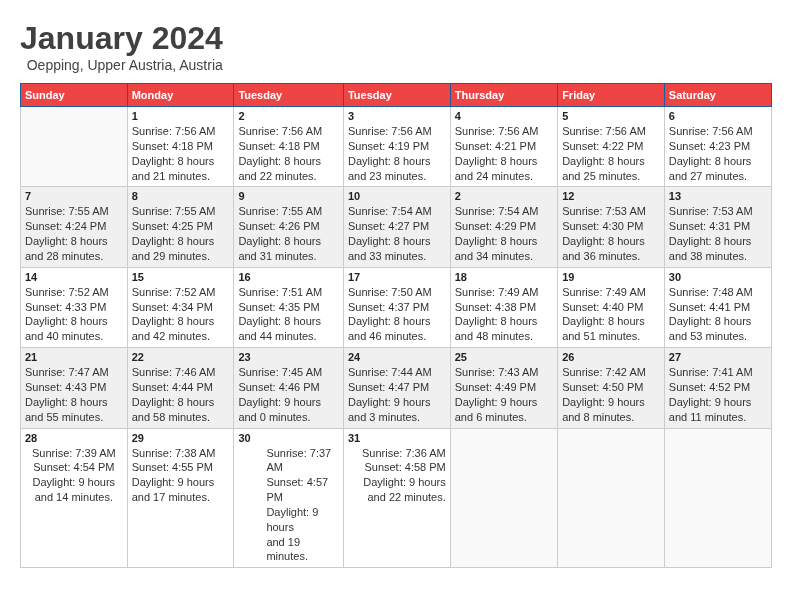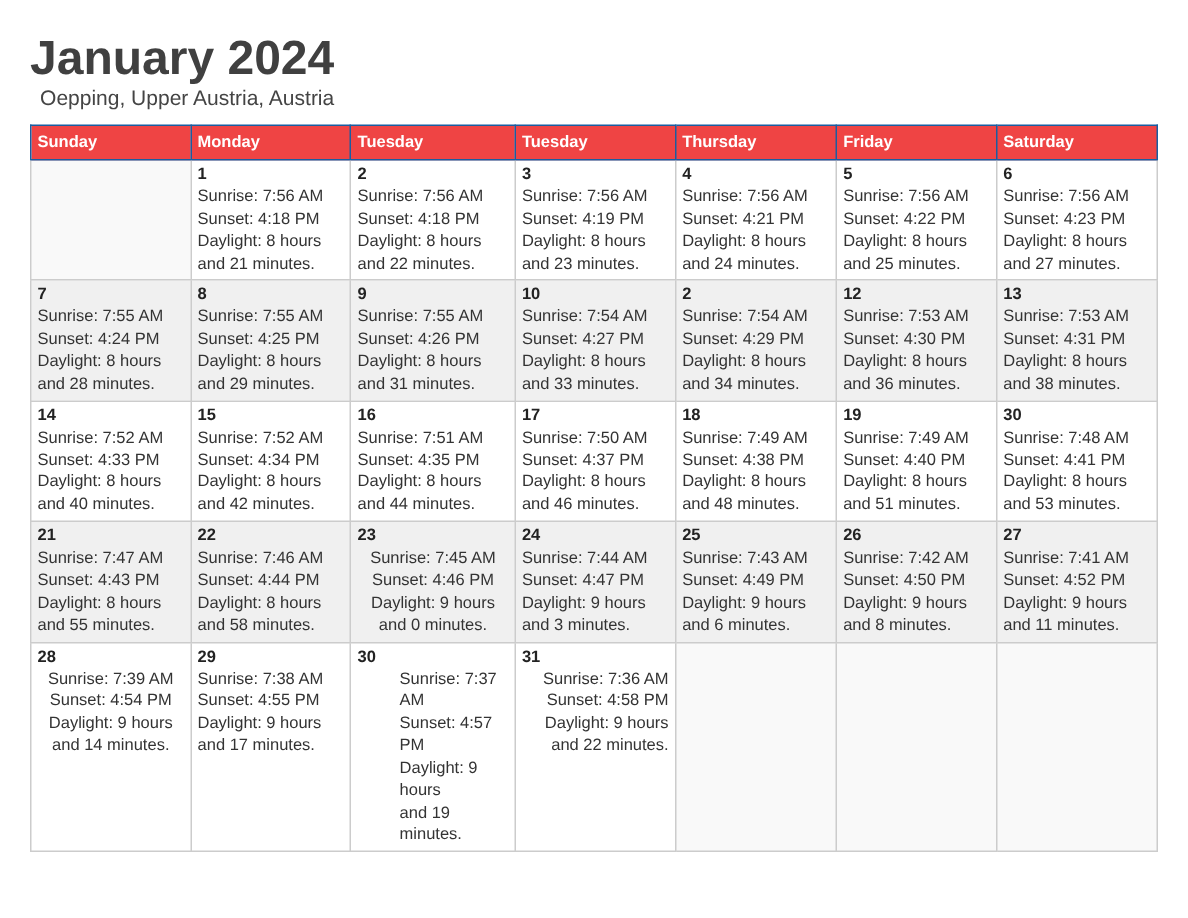--- a/index.html
+++ b/index.html
@@ -264,21 +264,21 @@
           </td>
           <td>
             <div class="day-number">22</div>
             <div class="day-info" style="white-space: pre-line;">Sunrise: 7:46 AM
 Sunset: 4:44 PM
 Daylight: 8 hours
 and 58 minutes.</div>
           </td>
           <td>
             <div class="day-number">23</div>
-            <div class="day-info" style="white-space: pre-line; text-align: center;">Sunrise: 7:45 AM
+            <div class="day-info" style="white-space: pre-line;">Sunrise: 7:45 AM
 Sunset: 4:46 PM
 Daylight: 9 hours
 and 0 minutes.</div>
           </td>
           <td>
             <div class="day-number">24</div>
             <div class="day-info" style="white-space: pre-line;">Sunrise: 7:44 AM
 Sunset: 4:47 PM
 Daylight: 9 hours
 and 3 minutes.</div>

